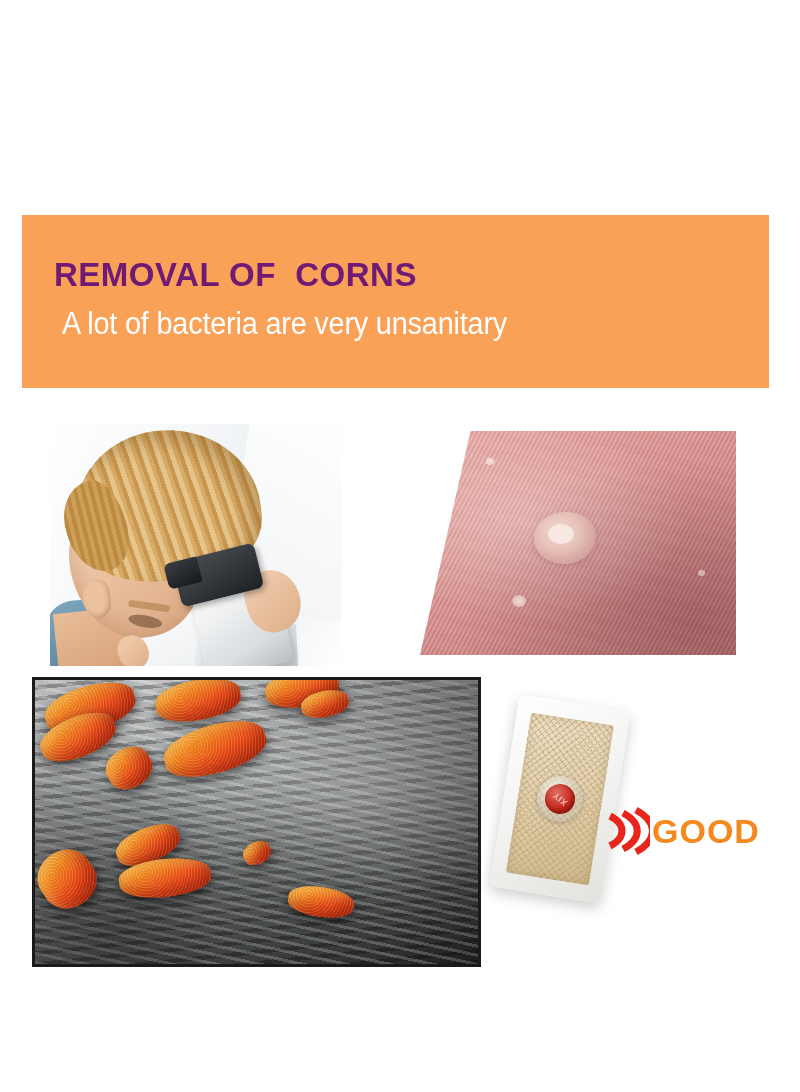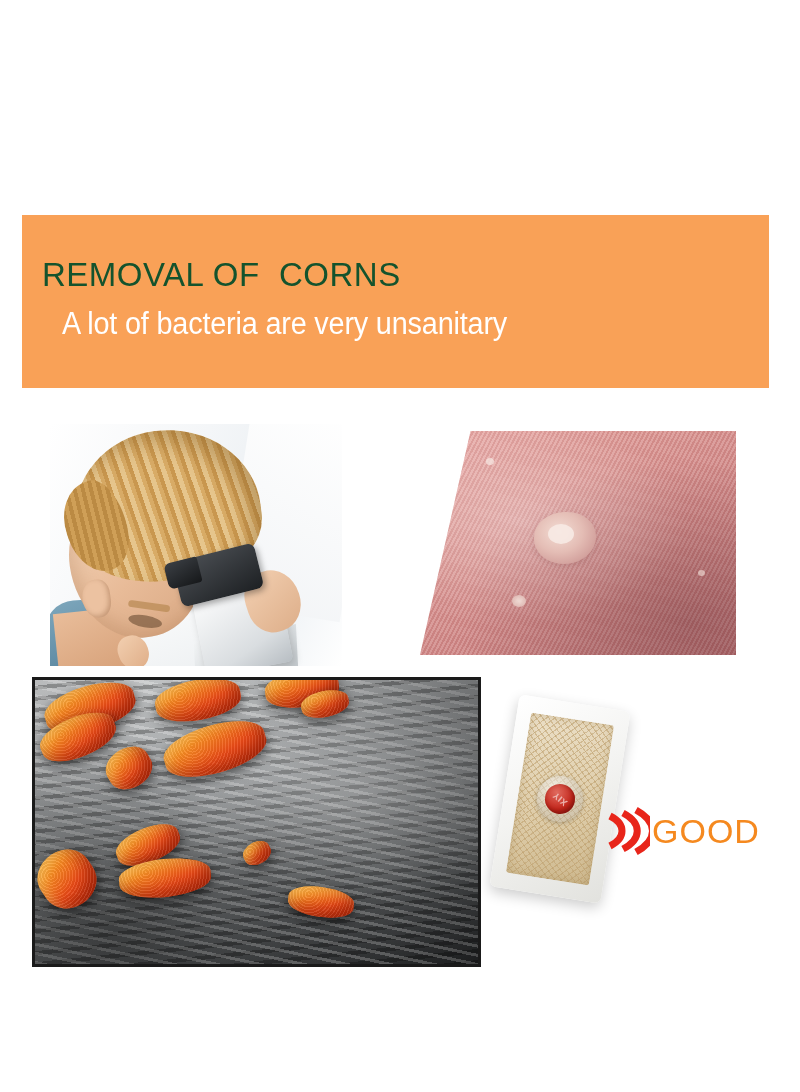--- a/index.html
+++ b/index.html
@@ -13,25 +13,25 @@
   }
   .page{position:relative;width:800px;height:1092px;background:#fff;overflow:hidden;}
 
   
   .banner{
     position:absolute;left:22px;top:215px;width:747px;height:173px;
     background:#f9a157;
     overflow:hidden;
   }
   .banner-title{
-    position:absolute;left:20px;top:42px;
+    position:absolute;left:32px;top:42px;
     font-size:33px;line-height:36px;
-    color:#14532d;letter-spacing:.5px;
+    color:#701a75;letter-spacing:.5px;
     white-space:pre;
-    font-weight:400;
+    font-weight:700;
   }
   .banner-sub{
     position:absolute;left:40px;top:92px;
     font-size:31px;line-height:34px;
     color:#ffffff;letter-spacing:-.2px;
     white-space:pre;
     transform:scaleX(.93);transform-origin:left center;
     font-weight:400;
   }
 
@@ -162,21 +162,21 @@
      border-radius:50%;
      background:radial-gradient(circle at 36% 30%,#e06a5e,#c4271c 60%,#9c1a12);
      box-shadow:inset -2px -2px 5px rgba(90,10,5,.55);}
   .patch-seal-txt{position:absolute;inset:0;display:flex;align-items:center;justify-content:center;
      color:#f3cfcb;font-size:9px;letter-spacing:.5px;font-weight:700;
      transform:rotate(-150deg);opacity:.8;}
 
   
   .wave{position:absolute;left:604px;top:806px;width:46px;height:50px;}
   .good{position:absolute;left:652px;top:810px;
-     font-size:34px;font-weight:400;letter-spacing:1px;color:#f5891f;line-height:42px;}
+     font-size:34px;font-weight:700;letter-spacing:1px;color:#f5891f;line-height:42px;}
 </style>
 </head>
 <body>
 
 <div class="page">
 
   <div class="banner">
     <div class="banner-title">REMOVAL OF  CORNS</div>
     <div class="banner-sub">A lot of bacteria are very unsanitary</div>
   </div>

